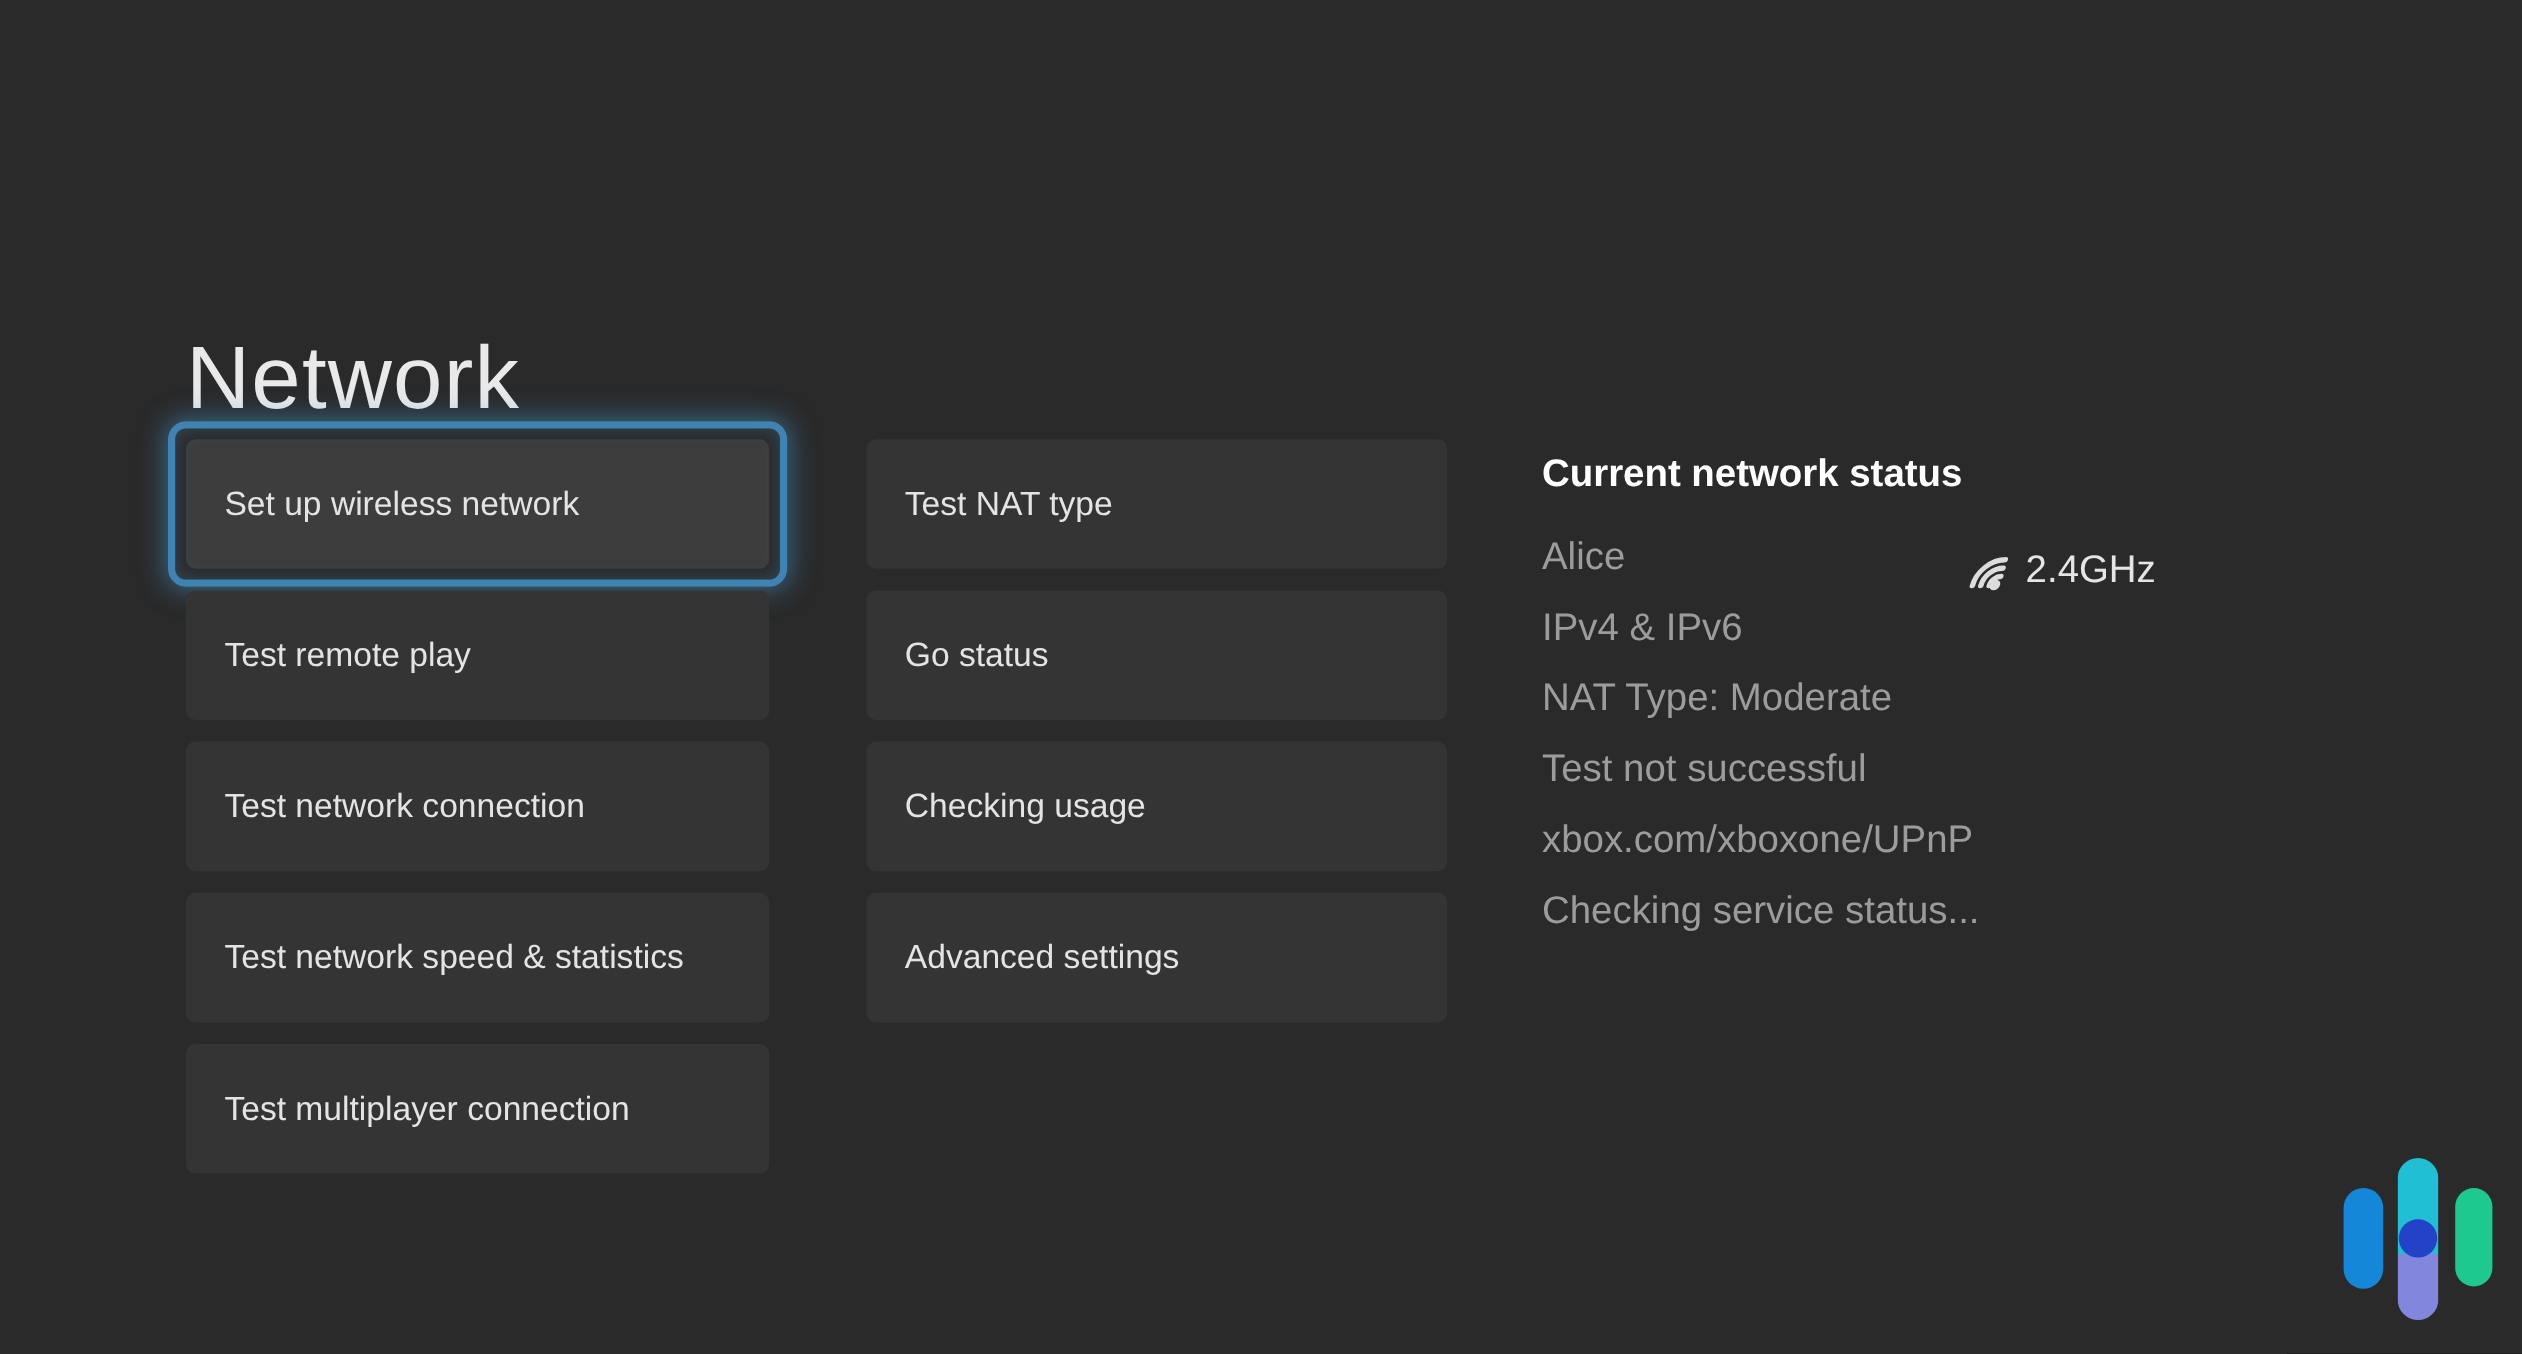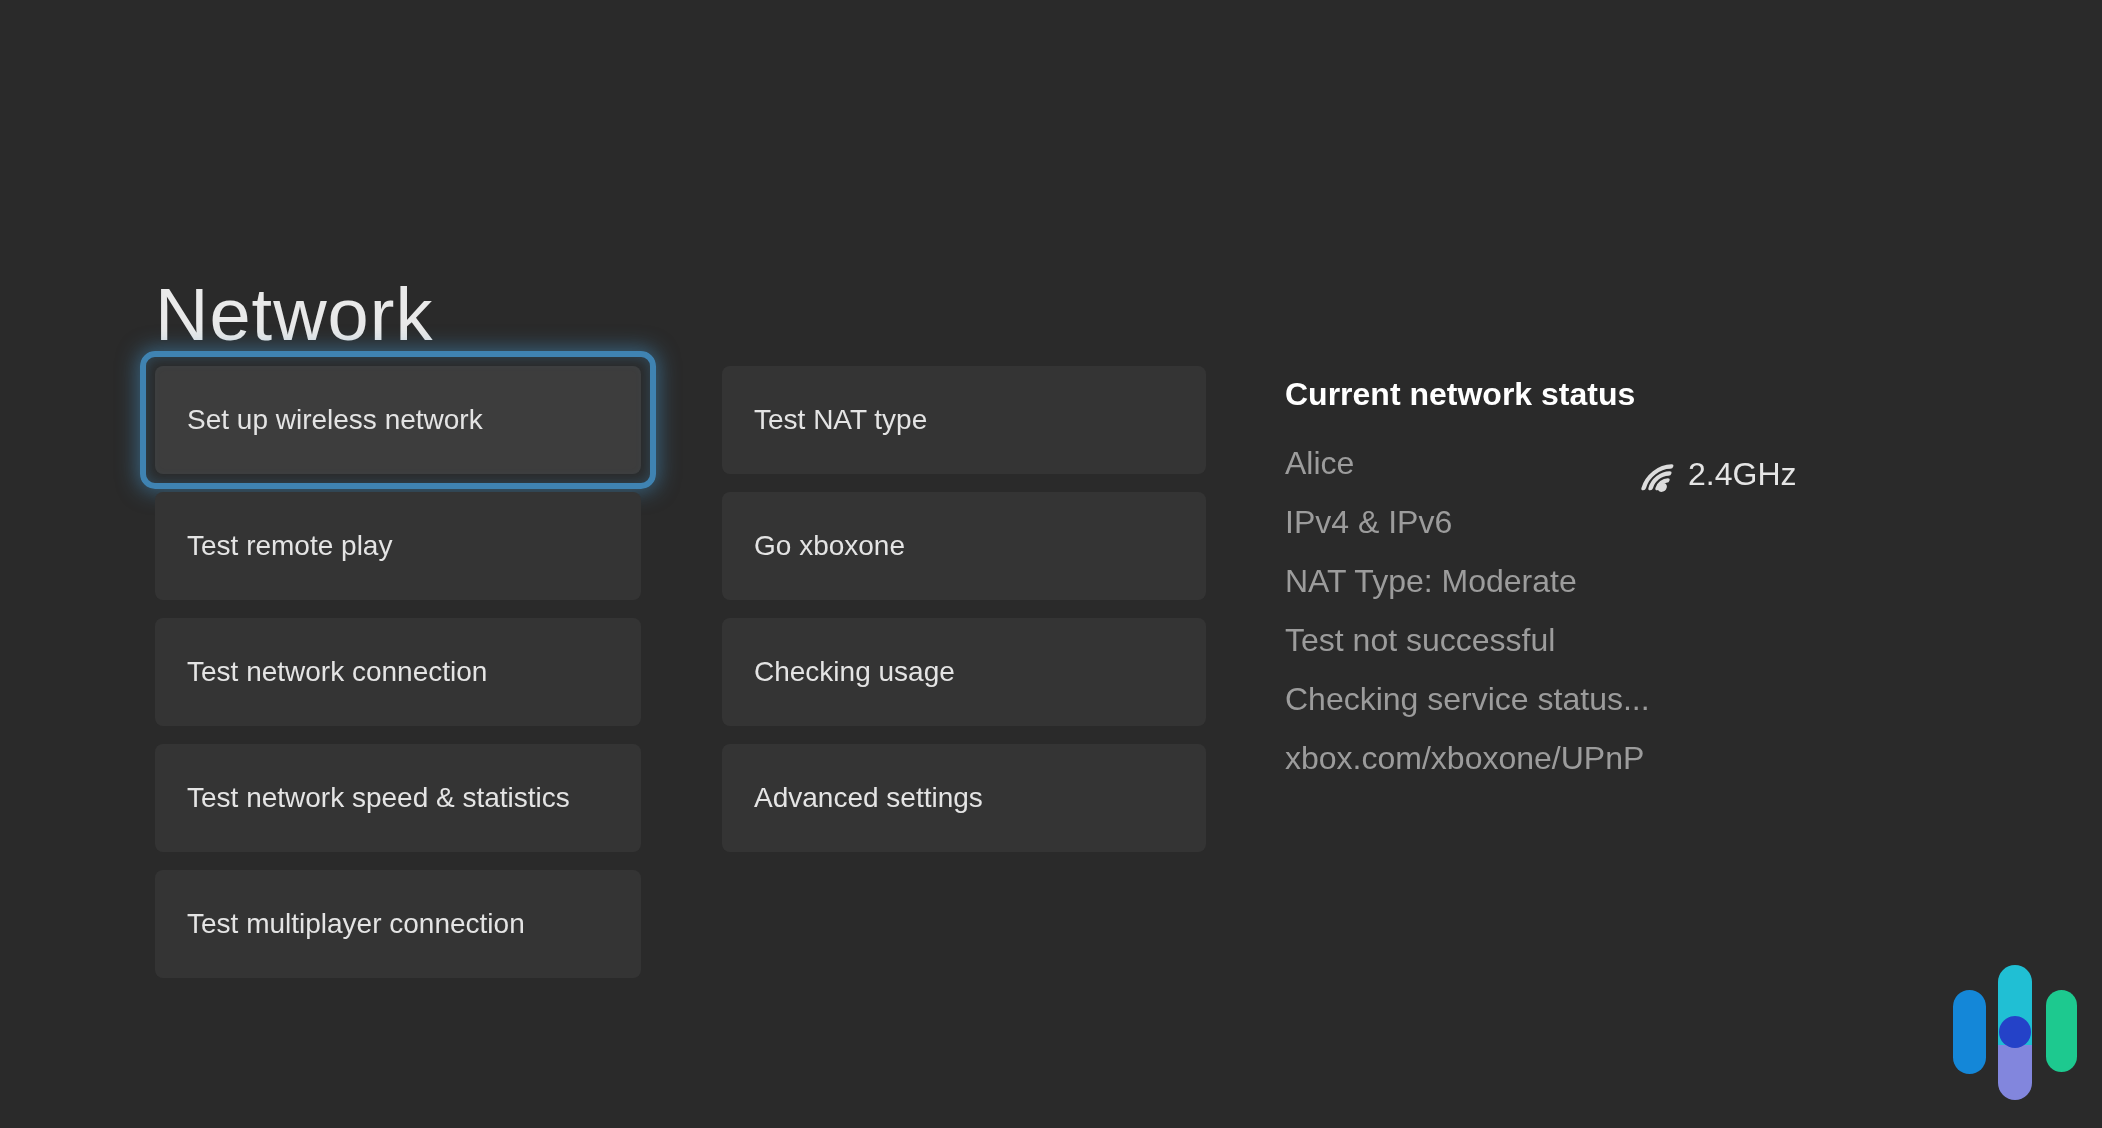--- a/index.html
+++ b/index.html
@@ -106,21 +106,21 @@
     <div class="menu-btn">
       <span>Test multiplayer connection</span>
     </div>
   </div>
 
   <div class="menu-col col2">
     <div class="menu-btn">
       <span>Test NAT type</span>
     </div>
     <div class="menu-btn">
-      <span>Go xboxone</span>
+      <span>Go status</span>
     </div>
     <div class="menu-btn">
       <span>Checking usage</span>
     </div>
     <div class="menu-btn">
       <span>Advanced settings</span>
     </div>
   </div>
 
   <div class="status-panel">
@@ -146,24 +146,24 @@
     <div class="status-row">
       <span>IPv4 &amp; IPv6</span>
     </div>
     <div class="status-row">
       <span>NAT Type: Moderate</span>
     </div>
     <div class="status-row">
       <span>Test not successful</span>
     </div>
     <div class="status-row">
-      <span>Checking service status...</span>
+      <span>xbox.com/xboxone/UPnP</span>
     </div>
     <div class="status-row">
-      <span>xbox.com/xboxone/UPnP</span>
+      <span>Checking service status...</span>
     </div>
   </div>
 
   <div class="brand-logo">
     <div class="logo-bar left" style="background: rgb(20, 135, 216);"></div>
     <div class="logo-bar middle">
       <div class="logo-mid-top" style="background: rgb(32, 191, 212);"></div>
       <div class="logo-mid-bottom" style="background: rgb(130, 134, 221);"></div>
       <div class="logo-dot" style="background: rgb(36, 66, 200);"></div>
     </div>

